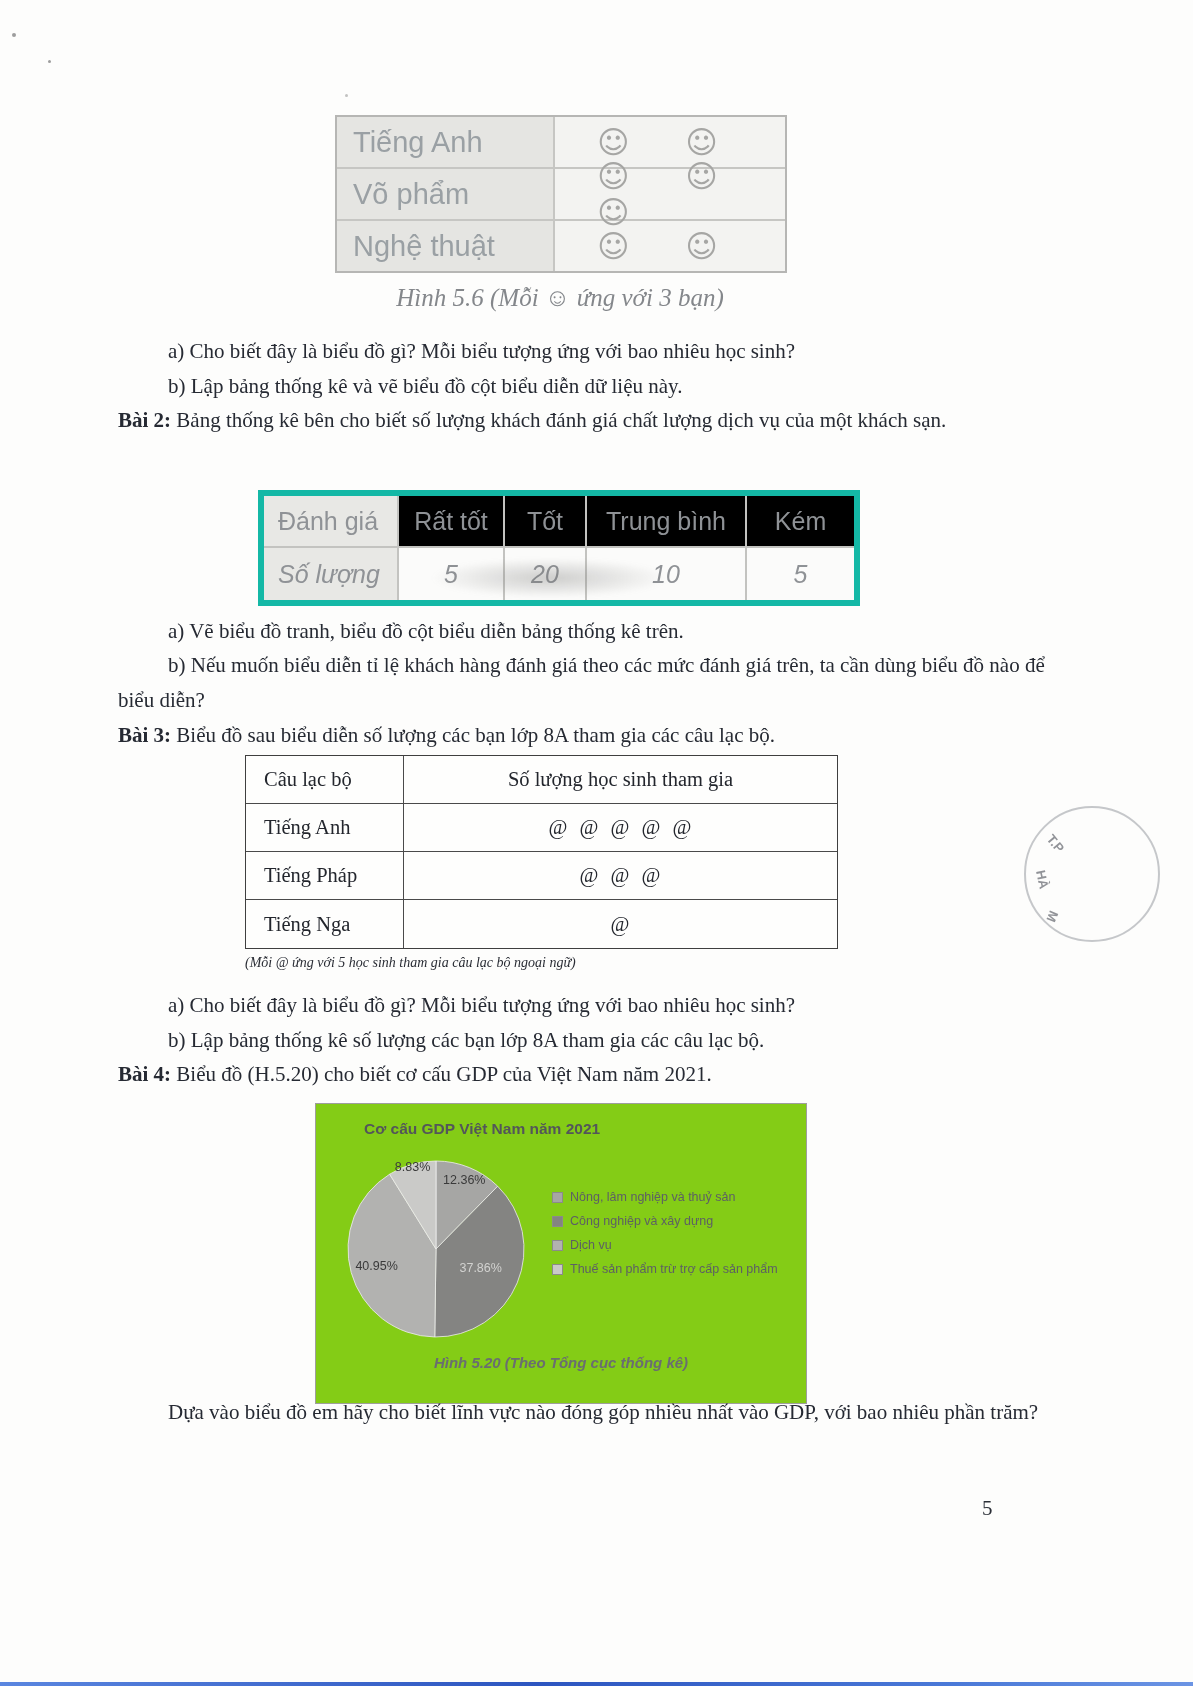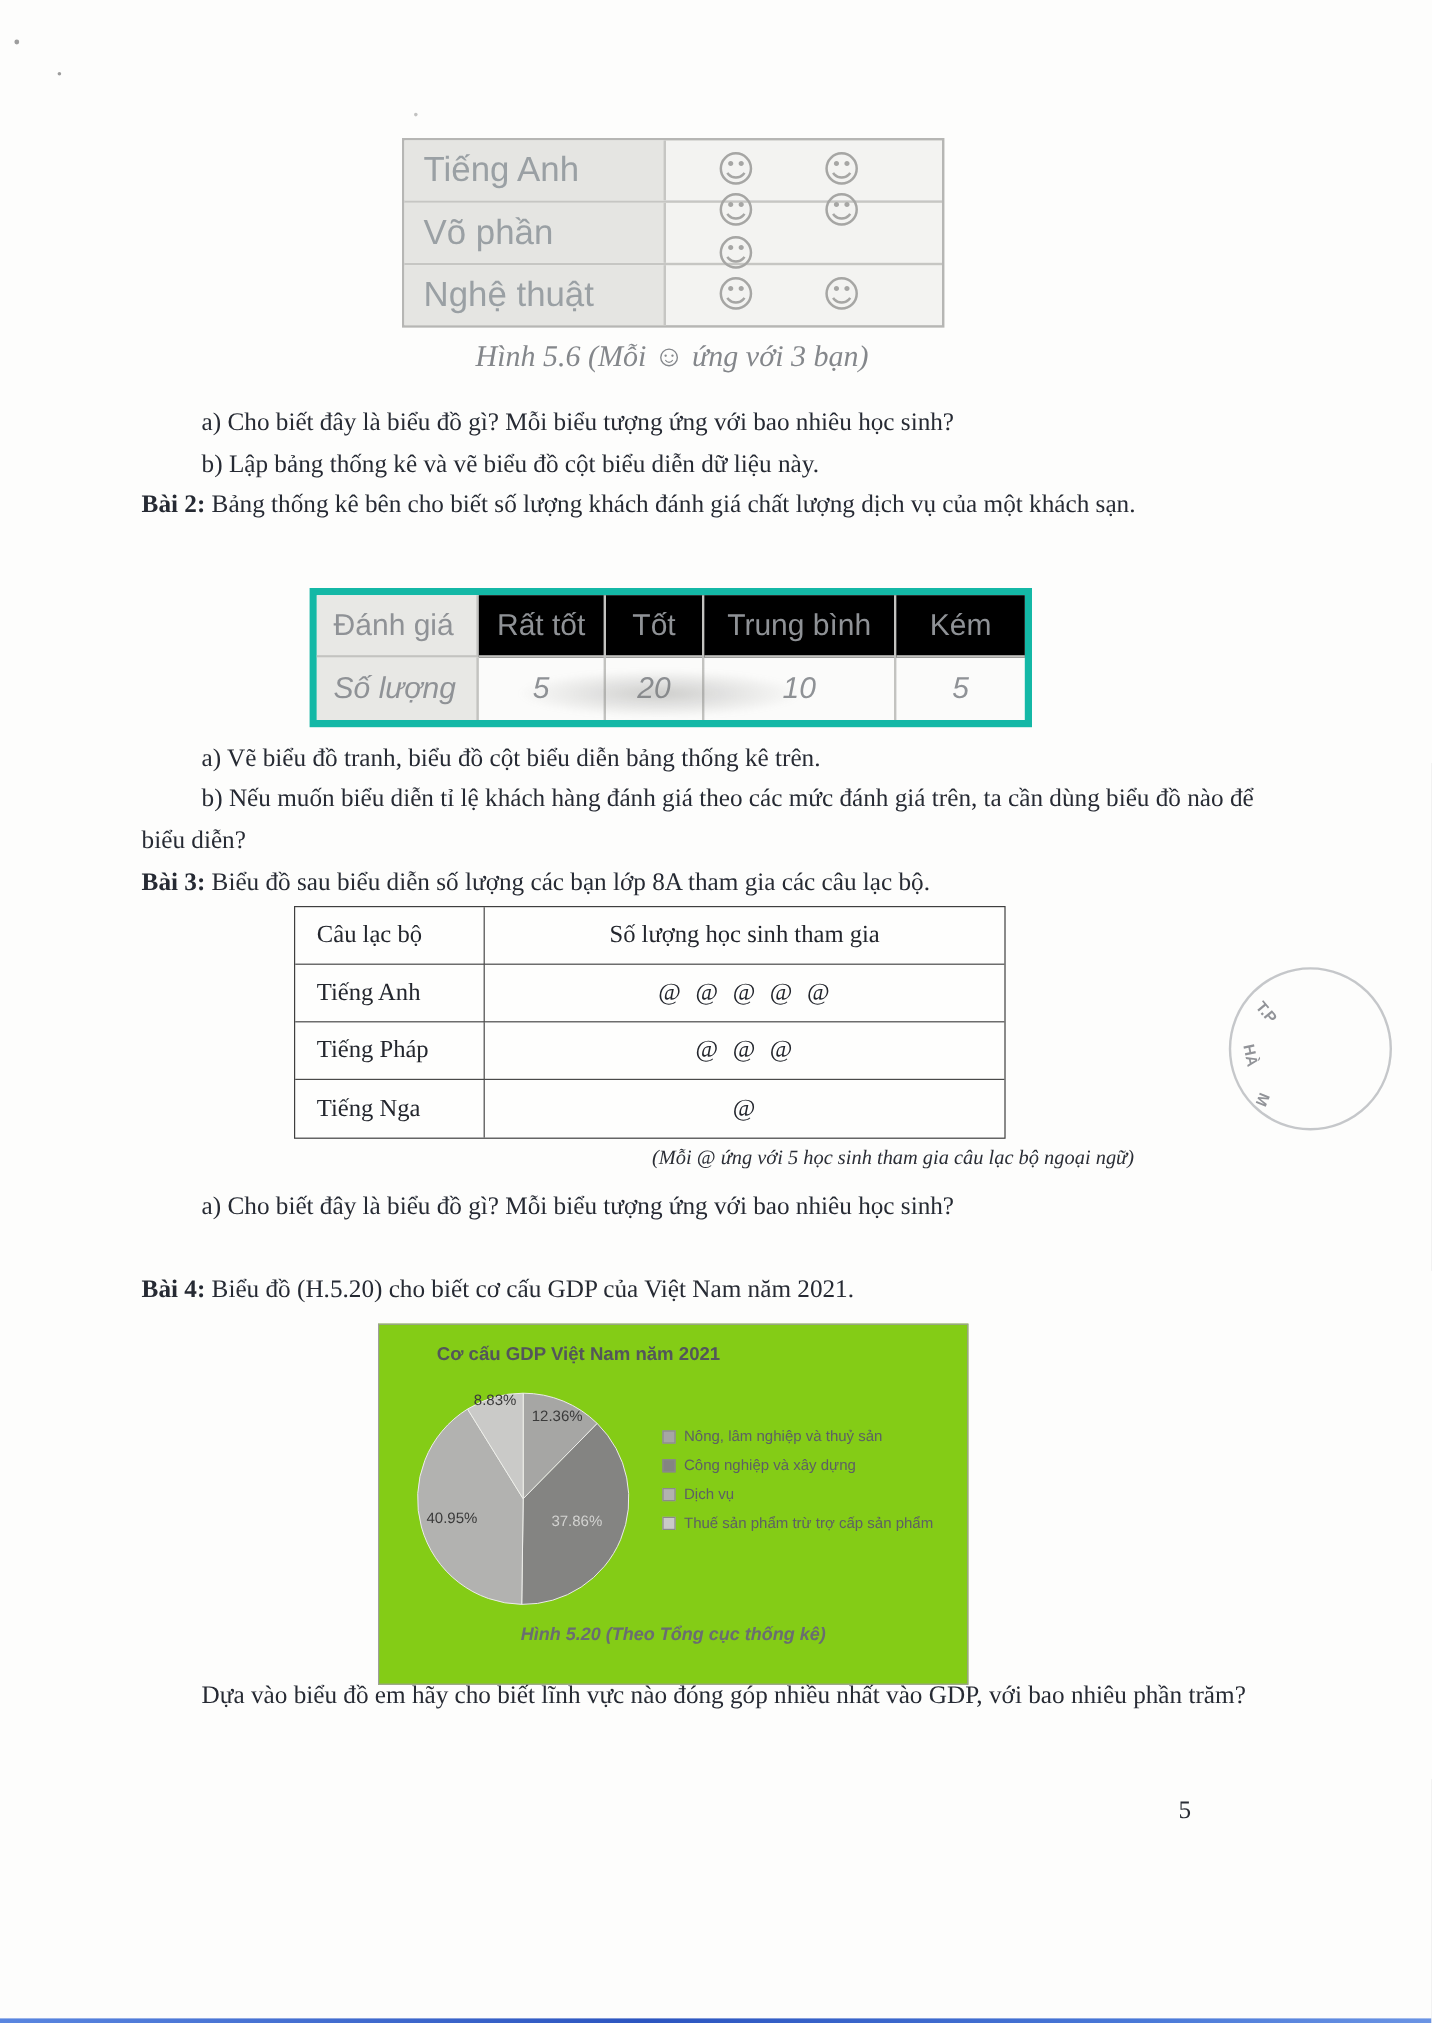--- a/index.html
+++ b/index.html
@@ -72,22 +72,22 @@
   .club .cell {
     height:48px; display:flex; align-items:center;
     border-right:1.5px solid #4a4a4a; border-bottom:1.5px solid #4a4a4a;
     box-sizing:border-box; justify-content:center;
   }
   .club .cell.lbl { justify-content:flex-start; padding-left:18px; }
   .club .cell.last-col { border-right:none; }
   .club .cell.last-row { border-bottom:none; }
   .club .symbols { word-spacing:5px; letter-spacing:1px; }
   .cap-club {
-    position:absolute; top:955px; left:245px; width:700px; text-align:right;
-    font-style:italic; font-size:17px; color:#2a2d35;
+    position:absolute; top:955px; left:245px; width:700px; text-align:left;
+    font-style:italic; font-size:14px; color:#2a2d35;
   }
 
   
   .chartbox {
     position:absolute; left:315px; top:1103px; width:492px; height:301px;
     border:1px solid #9e9e9c; background:#84cc16; box-sizing:border-box;
     font-family:"Liberation Sans", sans-serif;
   }
   .chart-title {
     position:absolute; left:48px; top:16px;
@@ -141,21 +141,21 @@
   <div class="speck a"></div>
   <div class="speck b"></div>
   <div class="speck c"></div>
 
   <div class="fig56">
     <div class="fig56-row">
       <div class="fig56-label">Tiếng Anh</div>
       <div class="fig56-icons">☺ ☺</div>
     </div>
     <div class="fig56-row">
-      <div class="fig56-label">Võ phần</div>
+      <div class="fig56-label">Võ phẩm</div>
       <div class="fig56-icons">☺ ☺ ☺</div>
     </div>
     <div class="fig56-row">
       <div class="fig56-label">Nghệ thuật</div>
       <div class="fig56-icons">☺ ☺</div>
     </div>
   </div>
   <div class="cap56">Hình 5.6 (Mỗi ☺ ứng với 3 bạn)</div>
 
   <p class="body-text indent" style="top:334px">a) Cho biết đây là biểu đồ gì? Mỗi biểu tượng ứng với bao nhiêu học sinh?</p>
@@ -188,20 +188,21 @@
     <div class="cell lbl">Tiếng Anh</div>
     <div class="cell last-col symbols">@ @ @ @ @</div>
     <div class="cell lbl">Tiếng Pháp</div>
     <div class="cell last-col symbols">@ @ @</div>
     <div class="cell lbl last-row">Tiếng Nga</div>
     <div class="cell last-col last-row symbols">@</div>
   </div>
   <div class="cap-club">(Mỗi @ ứng với 5 học sinh tham gia câu lạc bộ ngoại ngữ)</div>
 
   <p class="body-text indent" style="top:988px">a) Cho biết đây là biểu đồ gì? Mỗi biểu tượng ứng với bao nhiêu học sinh?</p>
+  <p class="body-text indent" style="top:1023px">b) Lập bảng thống kê số lượng các bạn lớp 8A tham gia các câu lạc bộ.</p>
 
   <p class="body-text" style="top:1057px"><b class="bai">Bài 4:</b><span> Biểu đồ (H.5.20) cho biết cơ cấu GDP của Việt Nam  năm 2021.</span></p>
 
   <div class="chartbox">
     <div class="chart-title">Cơ cấu GDP Việt Nam năm 2021</div>
     <svg id="pie-svg" width="200" height="192" viewBox="0 0 200 192">
         <path d="M 100 95 L 100.00 7.00 A 88 88 0 0 1 161.68 32.23 Z" fill="#a6a6a4" stroke="#efefed" stroke-width="0.8"></path>
         <text x="128.3" y="29.8" text-anchor="middle" font-size="12.5" fill="#3a3a3a">12.36%</text>
         <path d="M 100 95 L 161.68 32.23 A 88 88 0 0 1 98.78 182.99 Z" fill="#848482" stroke="#efefed" stroke-width="0.8"></path>
         <text x="144.7" y="117.6" text-anchor="middle" font-size="12.5" fill="#d2d2d0">37.86%</text>

